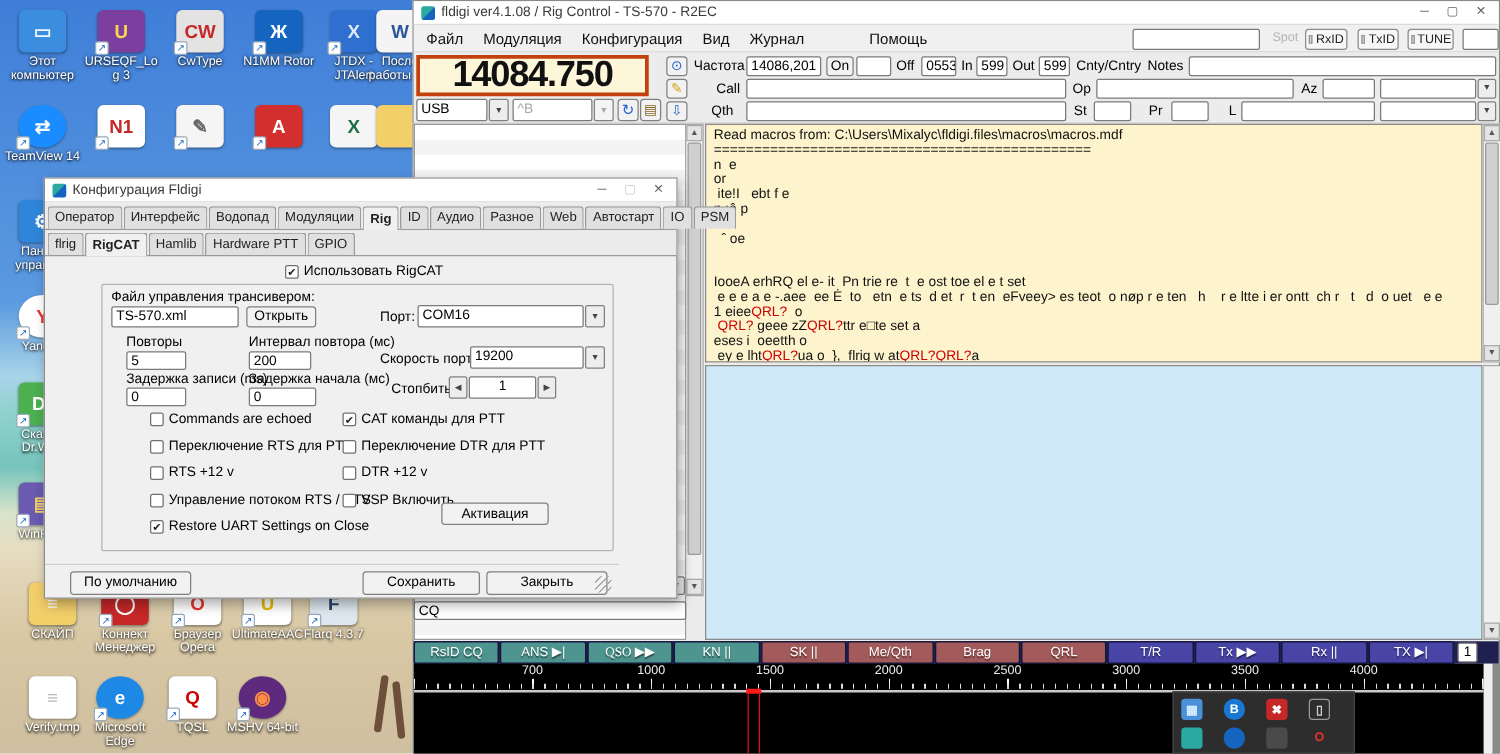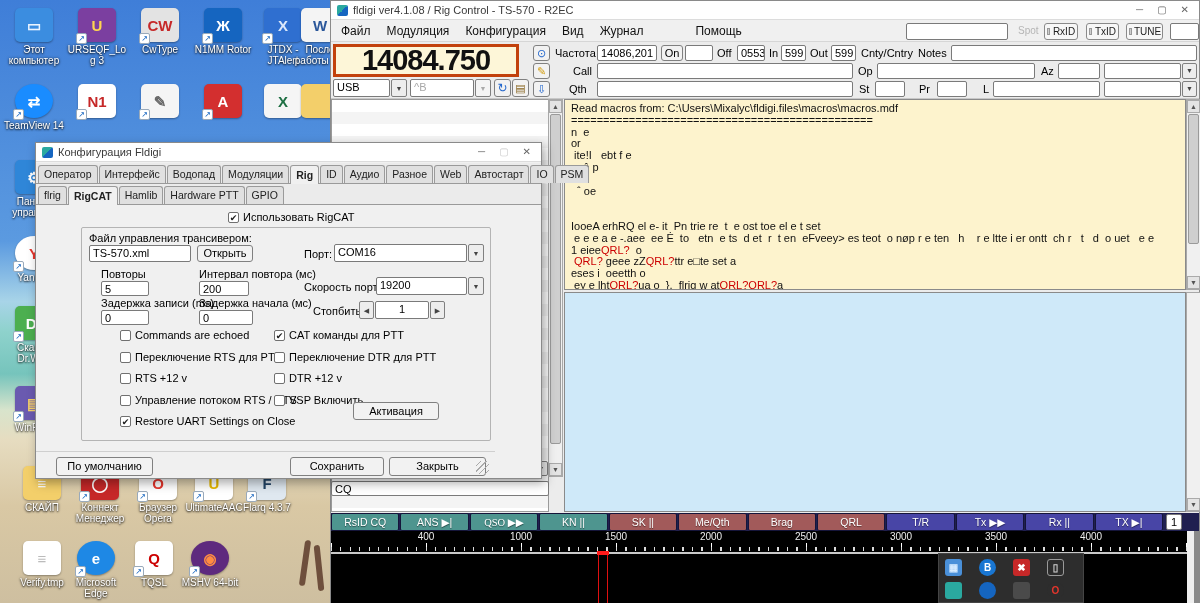--- a/index.html
+++ b/index.html
@@ -392,21 +392,21 @@
           <div class="macro" style="background: rgb(72, 69, 166);">T/R</div>
           <div class="macro" style="background: rgb(72, 69, 166);">Tx ▶▶</div>
           <div class="macro" style="background: rgb(72, 69, 166);">Rx ||</div>
           <div class="macro" style="background: rgb(72, 69, 166);">TX ▶|</div>
         </div>
       <div class="field" style="left:835px;top:1px;width:16px;height:16px;text-align:center;padding:1px 0;">1</div>
     </div>
 
     <div class="wf">
       <div class="wfscale">
-          <span class="wftick-lbl" style="left: 95px;">400</span>
+          <span class="wftick-lbl" style="left: 95px;">700</span>
           <span class="wftick-lbl" style="left: 190px;">1000</span>
           <span class="wftick-lbl" style="left: 285px;">1500</span>
           <span class="wftick-lbl" style="left: 380px;">2000</span>
           <span class="wftick-lbl" style="left: 475px;">2500</span>
           <span class="wftick-lbl" style="left: 570px;">3000</span>
           <span class="wftick-lbl" style="left: 665px;">3500</span>
           <span class="wftick-lbl" style="left: 760px;">4000</span>
         </div>
       <div class="wfticks"></div>
       <div class="wfdiv"></div>

